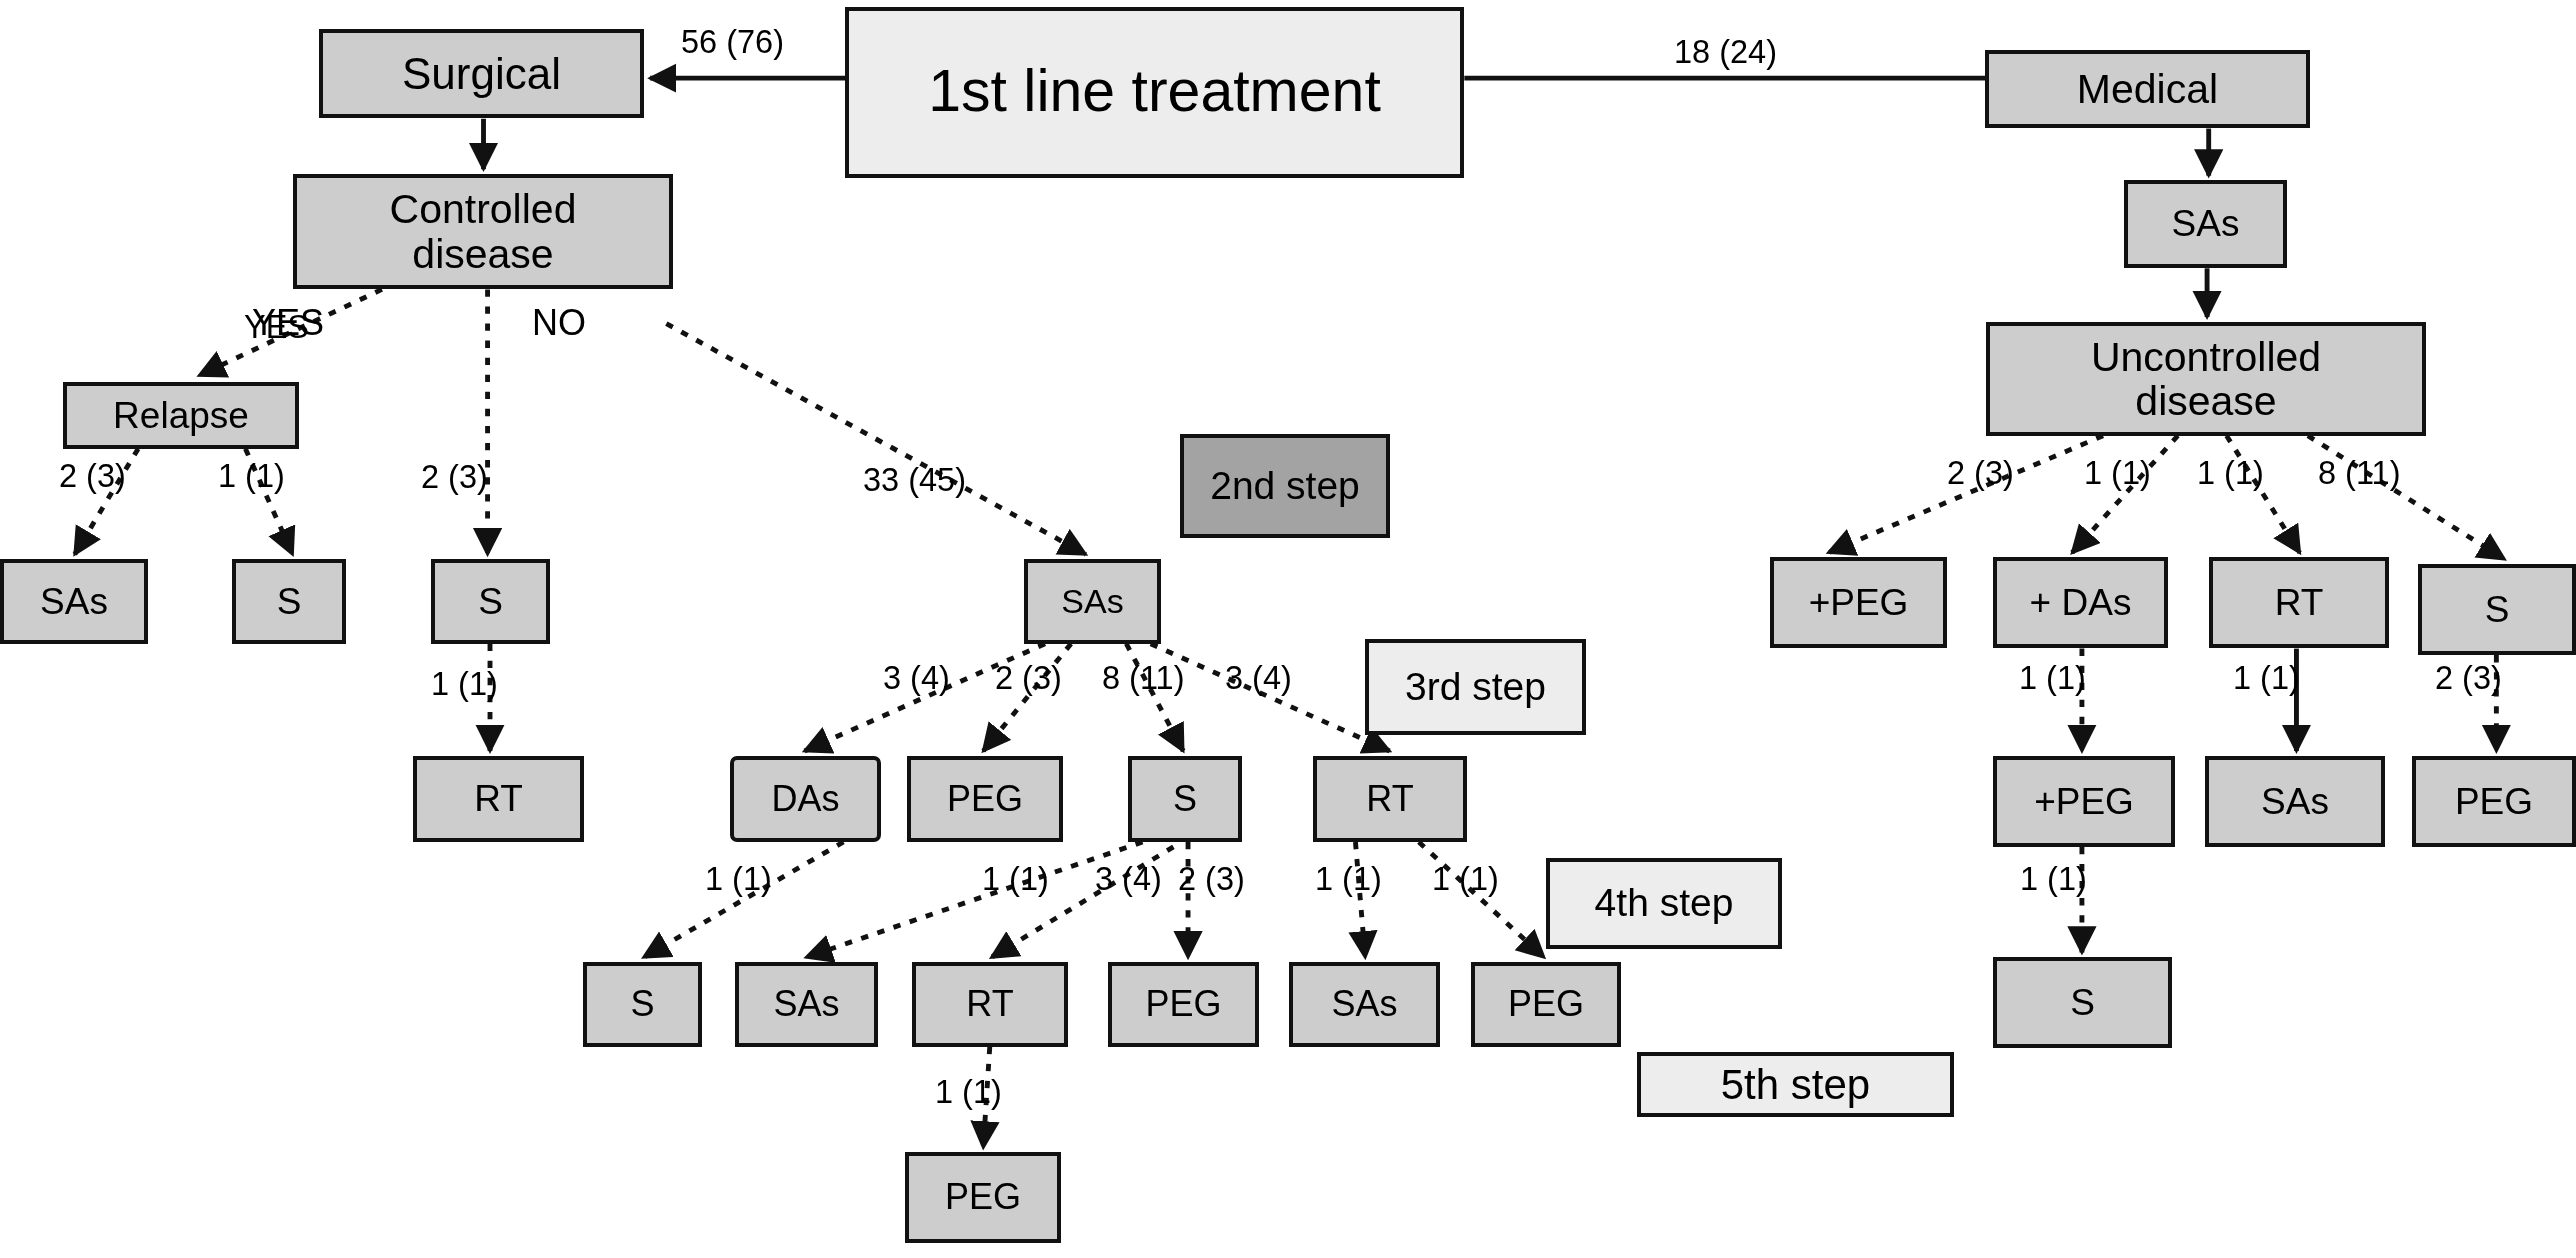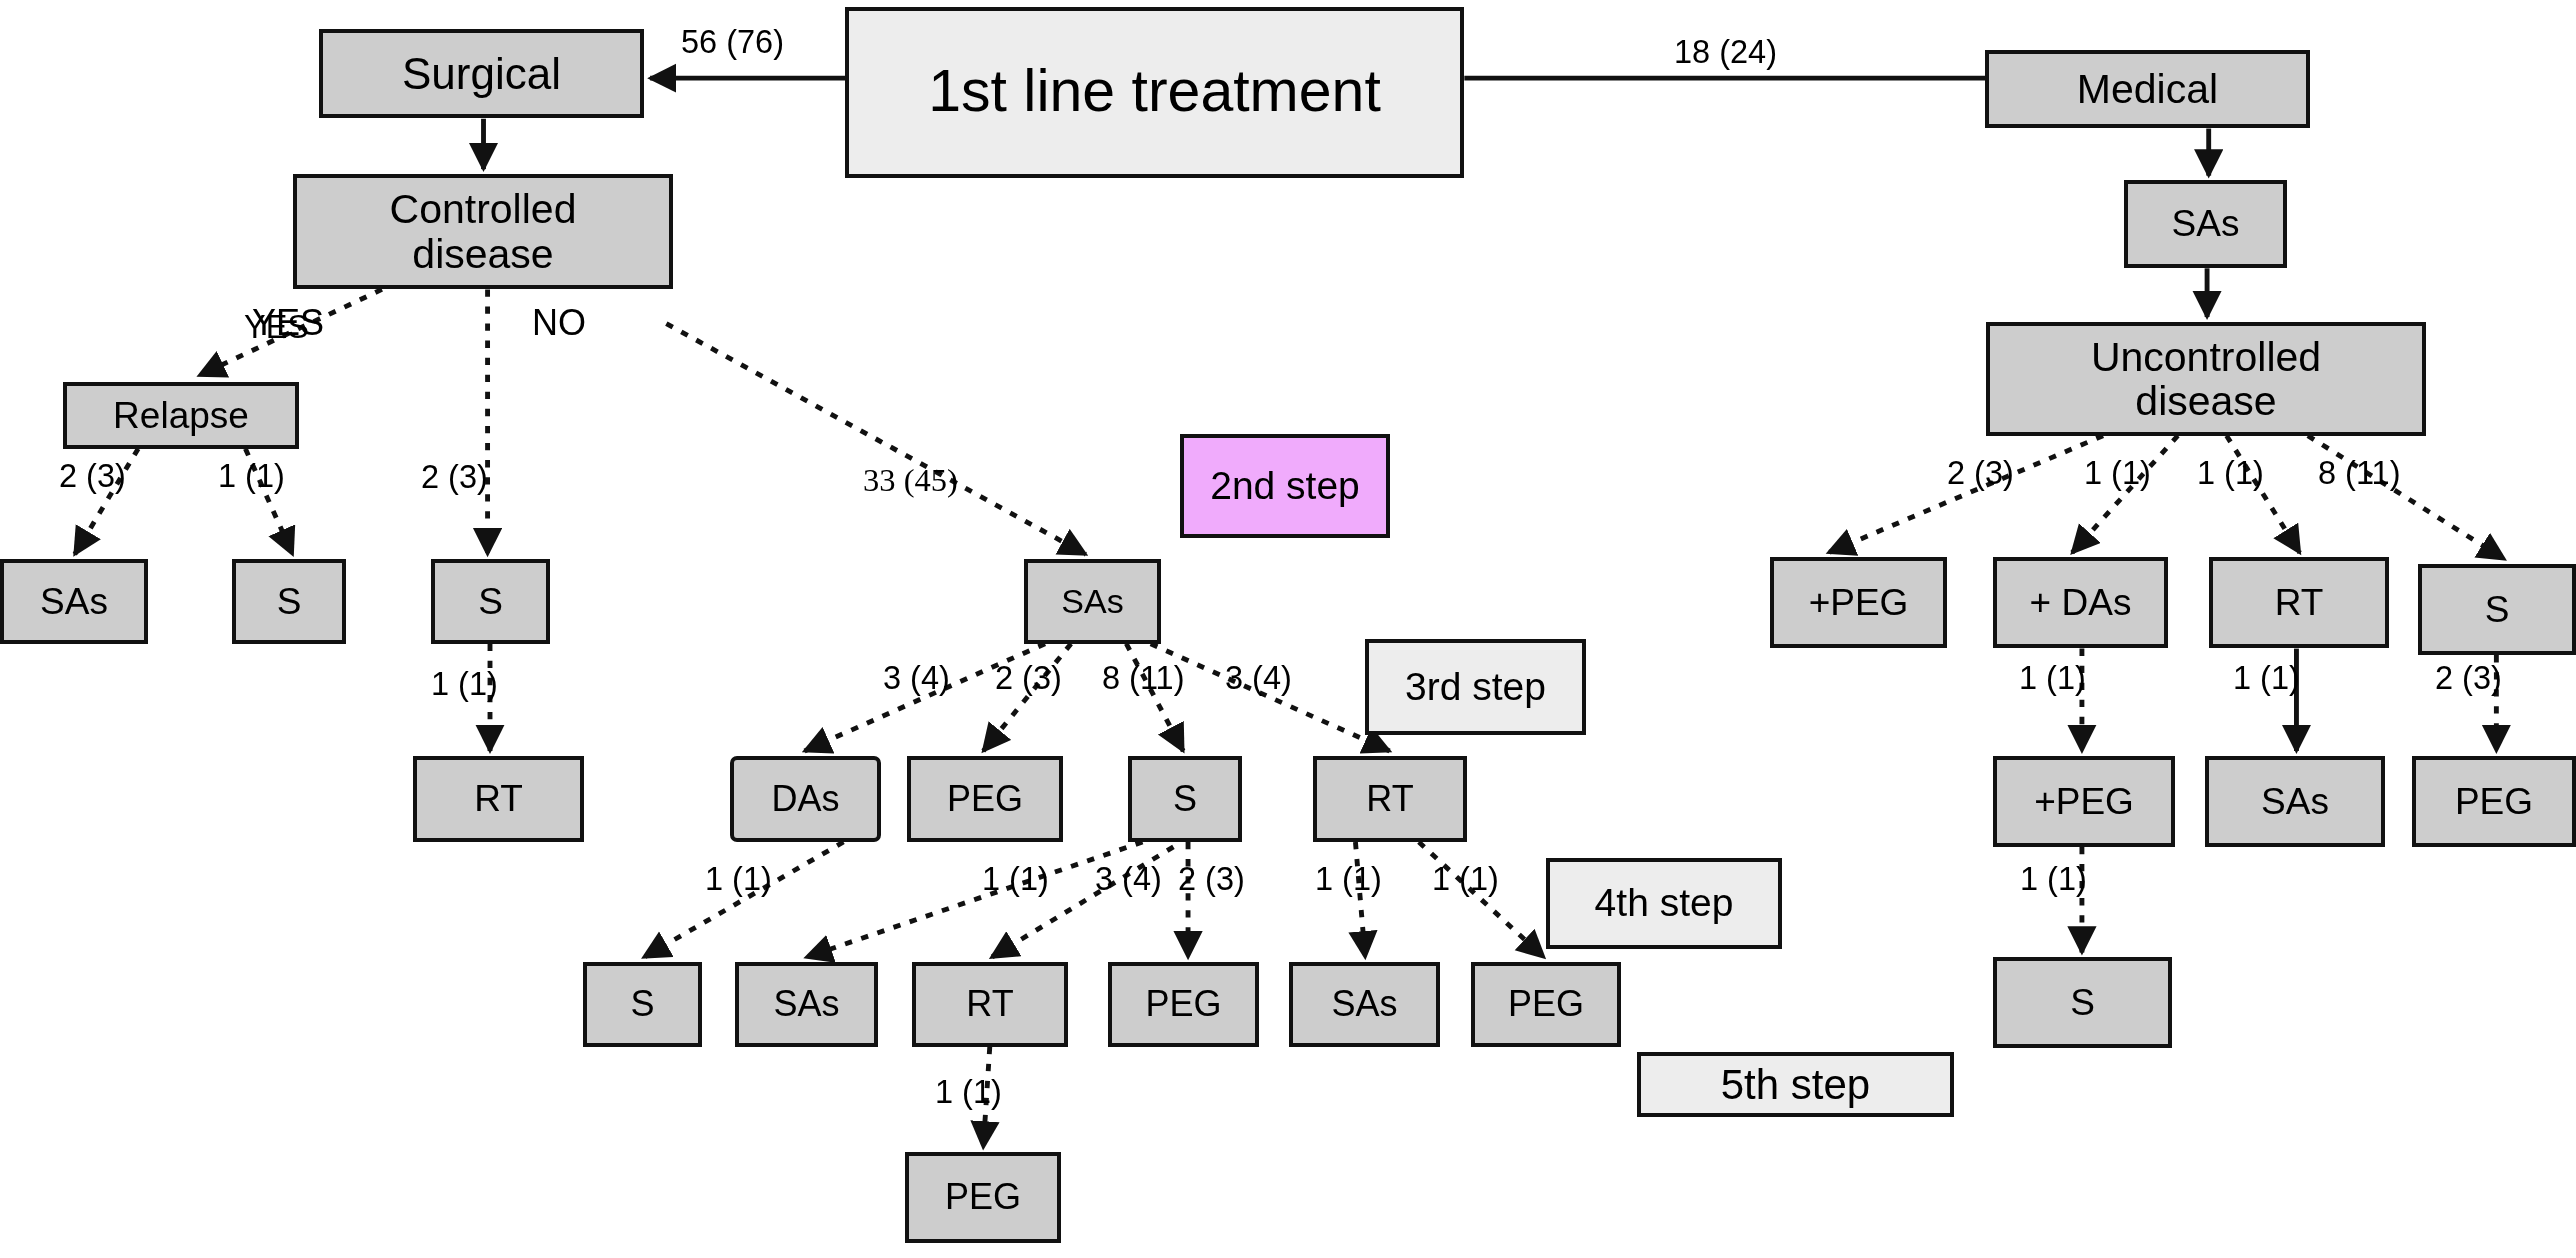--- a/index.html
+++ b/index.html
@@ -94,21 +94,21 @@
       <div class="node" style="left: 2124px; top: 180px; width: 163px; height: 88px; font-size: 37px; background: rgb(205, 205, 205); border-color: rgb(17, 17, 17);">
         <span class="lbl">SAs</span>
       </div>
       <div class="node" style="left: 1986px; top: 322px; width: 440px; height: 114px; font-size: 41px; background: rgb(205, 205, 205); border-color: rgb(17, 17, 17);">
         <span class="lbl">Uncontrolled
 disease</span>
       </div>
       <div class="node" style="left: 63px; top: 382px; width: 236px; height: 67px; font-size: 37px; background: rgb(205, 205, 205); border-color: rgb(17, 17, 17);">
         <span class="lbl">Relapse</span>
       </div>
-      <div class="node light" style="left: 1180px; top: 434px; width: 210px; height: 104px; font-size: 39px; background: #f0abfc; border-color: rgb(17, 17, 17);">
+      <div class="node light" style="left: 1180px; top: 434px; width: 210px; height: 104px; font-size: 39px; background: #a3a3a3; border-color: rgb(17, 17, 17);">
         <span class="lbl">2nd step</span>
       </div>
       <div class="node" style="left: 0px; top: 559px; width: 148px; height: 85px; font-size: 37px; background: rgb(205, 205, 205); border-color: rgb(17, 17, 17);">
         <span class="lbl">SAs</span>
       </div>
       <div class="node" style="left: 232px; top: 559px; width: 114px; height: 85px; font-size: 37px; background: rgb(205, 205, 205); border-color: rgb(17, 17, 17);">
         <span class="lbl">S</span>
       </div>
       <div class="node" style="left: 431px; top: 559px; width: 119px; height: 85px; font-size: 37px; background: rgb(205, 205, 205); border-color: rgb(17, 17, 17);">
         <span class="lbl">S</span>
@@ -184,21 +184,21 @@
       </div>
       <div class="node" style="left: 905px; top: 1152px; width: 156px; height: 91px; font-size: 36px; background: rgb(205, 205, 205); border-color: rgb(17, 17, 17);">
         <span class="lbl">PEG</span>
       </div>
     </div>
   <div id="label-layer">
       <span class="elabel" style="left: 681px; top: 24.4px;">56 (76)</span>
       <span class="elabel" style="left: 1674px; top: 34px;">18 (24)</span>
       <span class="elabel" style="left: 244px; top: 309px;">YES</span>
       <span class="elabel" style="left: 421px; top: 459px;">2 (3)</span>
-      <span class="elabel" style="left: 863px; top: 462px; font-family: Liberation Serif, serif;">33 (45)</span>
+      <span class="elabel" style="left: 863px; top: 462px;">33 (45)</span>
       <span class="elabel" style="left: 59px; top: 458px;">2 (3)</span>
       <span class="elabel" style="left: 218px; top: 458px;">1 (1)</span>
       <span class="elabel" style="left: 431px; top: 666px;">1 (1)</span>
       <span class="elabel" style="left: 883px; top: 660px;">3 (4)</span>
       <span class="elabel" style="left: 995px; top: 660px;">2 (3)</span>
       <span class="elabel" style="left: 1102px; top: 660px;">8 (11)</span>
       <span class="elabel" style="left: 1225px; top: 660px;">3 (4)</span>
       <span class="elabel" style="left: 705px; top: 861px;">1 (1)</span>
       <span class="elabel" style="left: 982px; top: 861px;">1 (1)</span>
       <span class="elabel" style="left: 1095px; top: 861px;">3 (4)</span>

